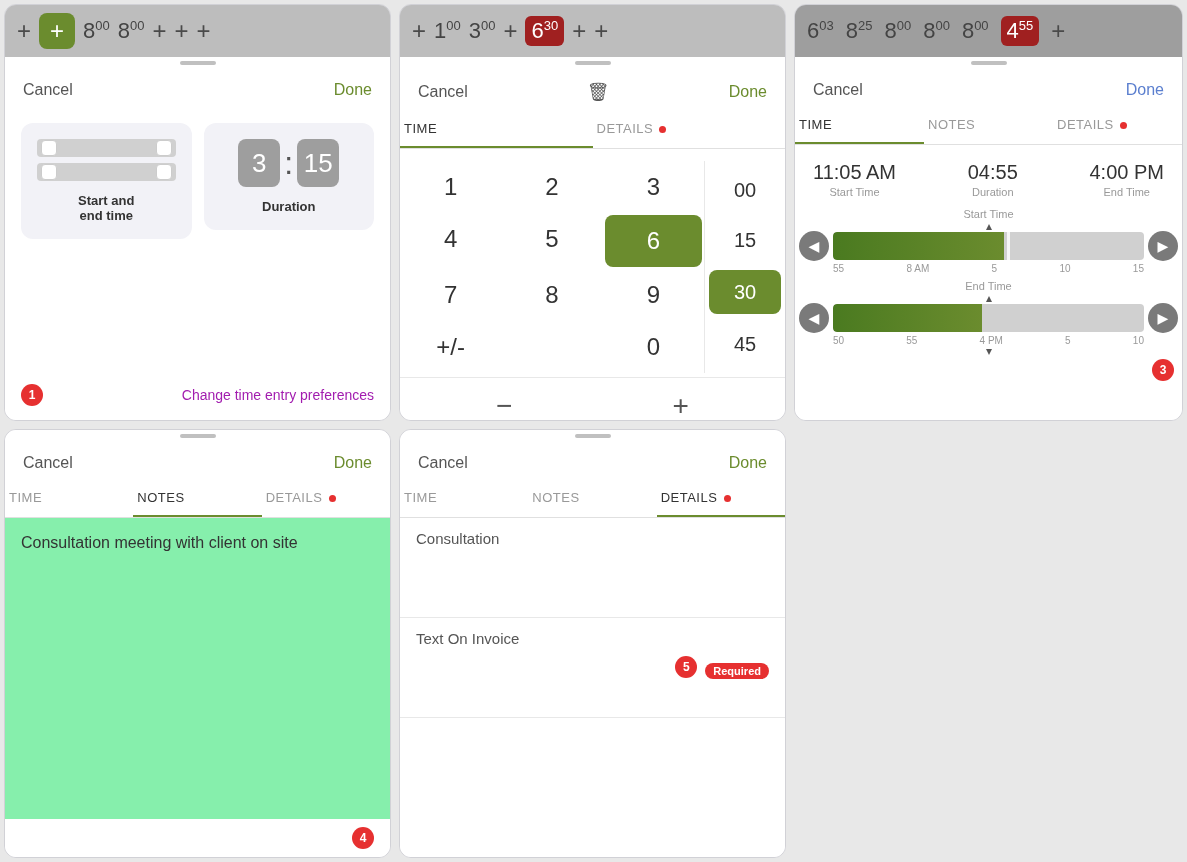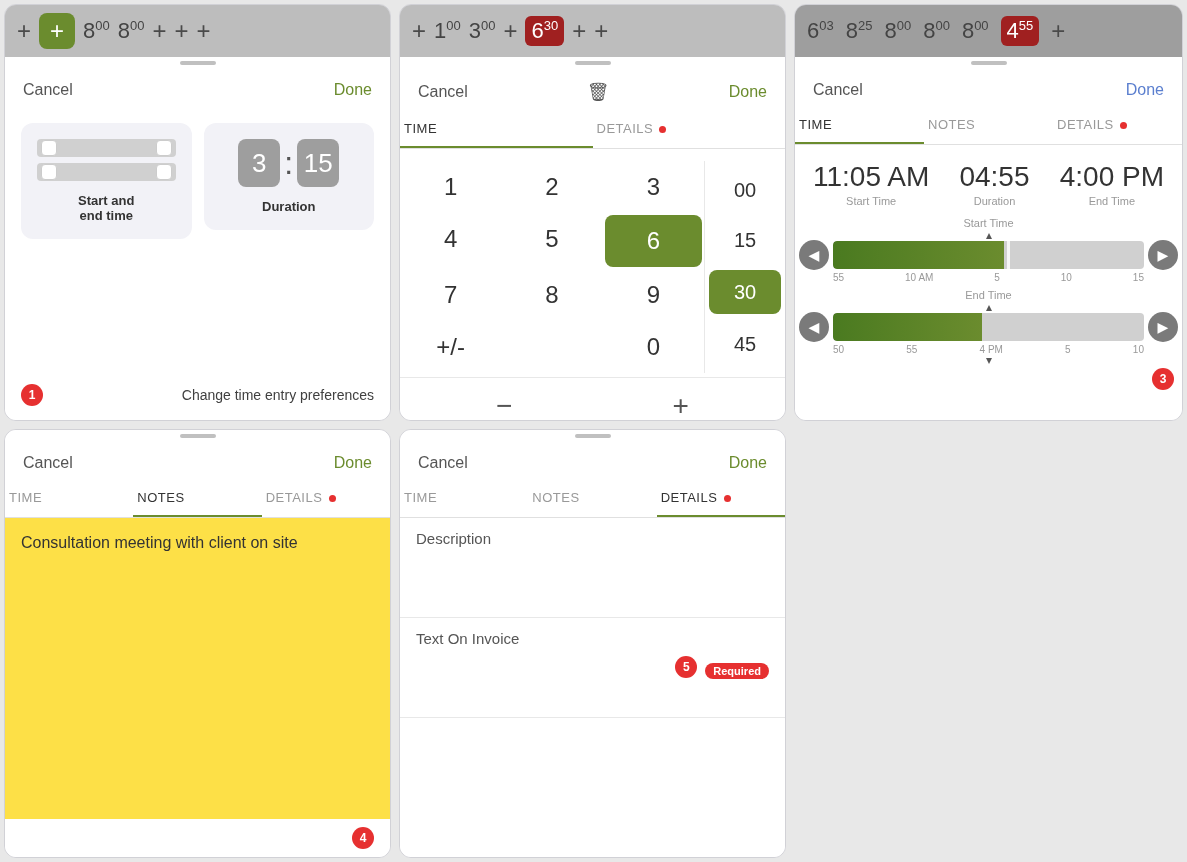--- a/index.html
+++ b/index.html
@@ -184,21 +184,21 @@
 
     .bottom-link-row {
       background: white;
       padding: 8px 16px 14px;
       display: flex;
       justify-content: flex-end;
       align-items: center;
     }
 
     .change-prefs-link {
-      color: #404040;
+      color: #a21caf;
       font-size: 14px;
     }
 
     
     .numpad-content {
       background: white;
       flex: 1;
       display: flex;
       flex-direction: column;
       padding: 8px 0;
@@ -241,21 +241,21 @@
       justify-content: space-between;
       padding: 12px 18px 4px;
       background: white;
     }
 
     .time-info-block {
       text-align: center;
     }
 
     .time-value {
-      font-size: 28px;
+      font-size: 20px;
       font-weight: 400;
       color: #333;
     }
 
     .time-sublabel {
       font-size: 11px;
       color: #999;
       margin-top: 2px;
     }
 
@@ -305,21 +305,21 @@
     .slider-labels {
       display: flex;
       justify-content: space-between;
       padding: 2px 38px;
       font-size: 10px;
       color: #999;
     }
 
     
     .notes-content {
-      background: #fde047;
+      background: #86efac;
       flex: 1;
       padding: 14px 16px;
     }
 
     .notes-text {
       font-size: 16px;
       color: #333;
       line-height: 1.4;
     }
 
@@ -588,21 +588,21 @@
       <div class="slider-track-container">
         <div class="slider-arrow">◀</div>
         <div class="slider-track">
           <div class="slider-fill" style="width:55%;"></div>
           <div style="position:absolute; right:43%; top:0; bottom:0; width:3px; background:rgba(255,255,255,0.8);"></div>
         </div>
         <div class="slider-arrow">▶</div>
       </div>
       <div class="slider-labels">
         <span>55</span>
-          <span>10 AM</span>
+          <span>8 AM</span>
           <span>5</span>
           <span>10</span>
           <span>15</span>
       </div>
     </div>
 
     <div style="padding: 4px 0 0;">
       <div class="slider-section-label">End Time</div>
       <div style="display:flex; flex-direction:column; align-items:center;">
         <div style="width:6px; height:6px; border-left:3px solid transparent; border-right:3px solid transparent; border-bottom:6px solid #555; margin-bottom:1px;"></div>
@@ -674,21 +674,21 @@
     <div class="tab">TIME</div>
     <div class="tab">NOTES</div>
     <div class="tab active">
       <span>DETAILS</span>
       <span class="red-dot"></span>
     </div>
   </div>
 
   <div class="details-content">
     <div class="detail-section">
-      <div class="detail-label">Description</div>
+      <div class="detail-label">Consultation</div>
     </div>
     <div class="detail-section" style="position:relative;">
       <div class="detail-label">Text On Invoice</div>
       <div style="display:flex; justify-content:flex-end; align-items:center; gap:8px; margin-top:8px;">
         <div class="badge-circle">5</div>
         <span class="required-badge">Required</span>
       </div>
     </div>
   </div>
 </div>

